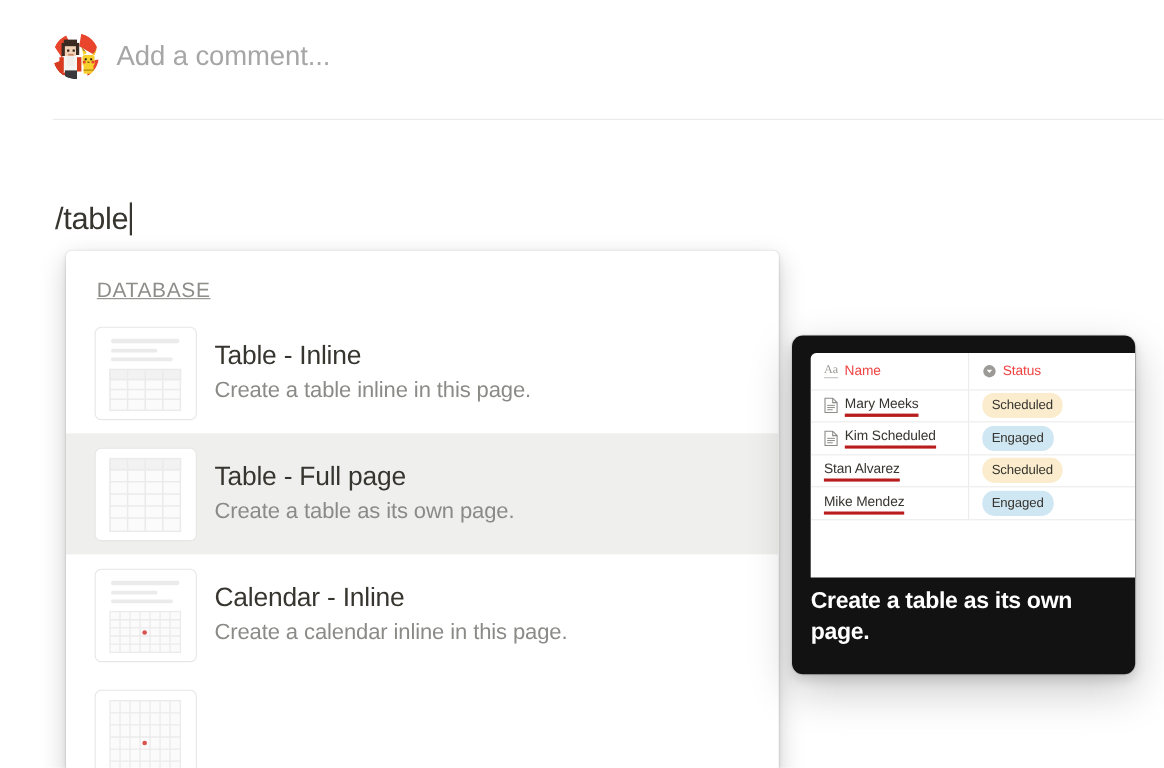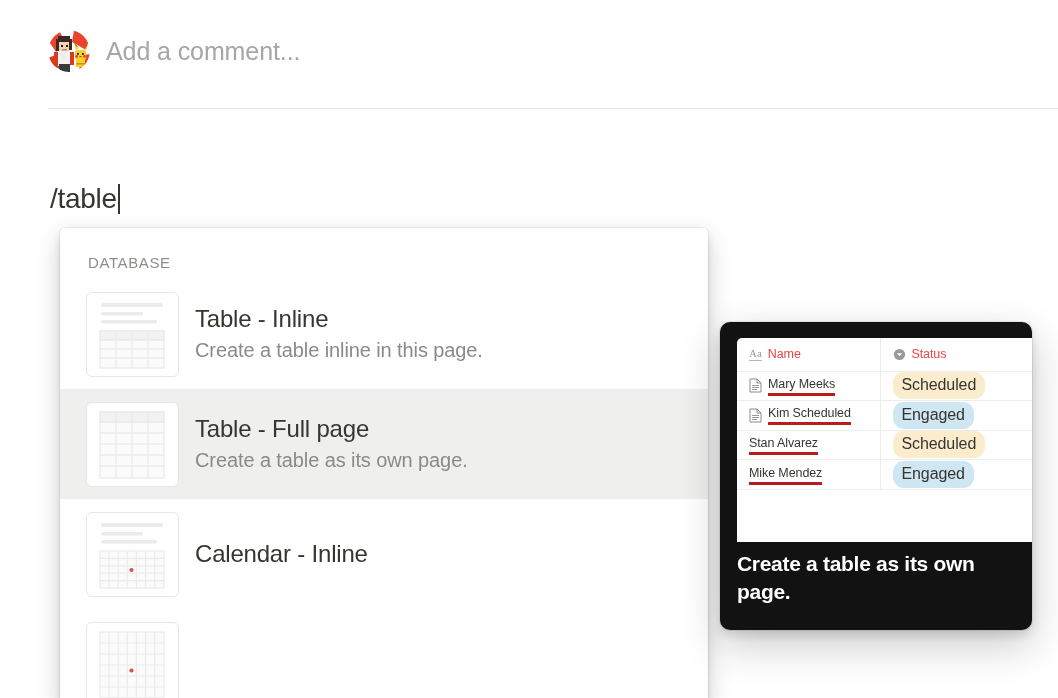--- a/index.html
+++ b/index.html
@@ -91,24 +91,25 @@
     border-radius: 5px;
     box-shadow:
       rgba(15, 15, 15, 0.05) 0px 0px 0px 1px,
       rgba(15, 15, 15, 0.1) 0px 3px 6px,
       rgba(15, 15, 15, 0.2) 0px 9px 24px;
     overflow: hidden;
   }
 
   .menu-section-label {
     padding: 26px 0 8px 28px;
-    font-size: 15px;
+    font-size: 19px;
     letter-spacing: 0.6px;
     color: #8d8d8a;
     font-weight: 400;
+    text-decoration: underline;
   }
 
   .menu-item {
     display: flex;
     align-items: center;
     gap: 16px;
     padding: 10px 0 10px 26px;
     height: 110px;
     cursor: pointer;
   }
@@ -148,21 +149,20 @@
     top: 305px;
     width: 312px;
     height: 308px;
     background: #121212;
     border-radius: 10px;
     box-shadow:
       rgba(15, 15, 15, 0.08) 0px 0px 0px 1px,
       rgba(15, 15, 15, 0.12) 0px 5px 10px,
       rgba(15, 15, 15, 0.22) 0px 15px 40px;
     overflow: hidden;
-    margin-top: 17px;
   }
 
   .preview-card {
     position: absolute;
     left: 17px;
     top: 16px;
     width: 295px;
     height: 204px;
     background: #ffffff;
     border-radius: 5px 0 0 0;
@@ -215,21 +215,21 @@
     font-size: 12.5px;
     color: #37352f;
     border-bottom: 3px solid #b91c1c;
     line-height: 1.35;
     letter-spacing: -0.1px;
   }
   .td-name.no-icon .cell-inner { padding-left: 12px; }
 
   .badge {
     display: inline-block;
-    font-size: 16px;
+    font-size: 12px;
     line-height: 1;
     padding: 5px 9px 6px;
     border-radius: 11px;
     color: #37352f;
     letter-spacing: -0.1px;
   }
   .badge.yellow { background: #faeccd; }
   .badge.blue   { background: #cfe6f3; }
 
   .preview-caption {
@@ -371,20 +371,21 @@
             <line x1="40.3" y1="38" x2="40.3" y2="75" stroke="#ebebeb" stroke-width="1.2"></line>
             <line x1="49.4" y1="38" x2="49.4" y2="75" stroke="#ebebeb" stroke-width="1.2"></line>
             <line x1="58.5" y1="38" x2="58.5" y2="75" stroke="#ebebeb" stroke-width="1.2"></line>
             <line x1="67.6" y1="38" x2="67.6" y2="75" stroke="#ebebeb" stroke-width="1.2"></line>
             <circle cx="44.5" cy="57" r="2.1" fill="#d9534f"></circle>
           </g>
         </svg>
       </div>
       <div class="item-text">
         <div class="item-title">Calendar - Inline</div>
+        <div class="item-desc">Create a calendar inline in this page.</div>
       </div>
     </div>
 
     <div class="menu-item">
       <div class="thumb">
         <svg viewBox="0 0 93 85" xmlns="http://www.w3.org/2000/svg" aria-hidden="true">
           <g>
             <rect x="13" y="9" width="64" height="66" fill="#fbfbfb" stroke="#ebebeb" stroke-width="1.2"></rect>
             <line x1="13" y1="20" x2="77" y2="20" stroke="#ebebeb" stroke-width="1.2"></line>
             <line x1="13" y1="31" x2="77" y2="31" stroke="#ebebeb" stroke-width="1.2"></line>

